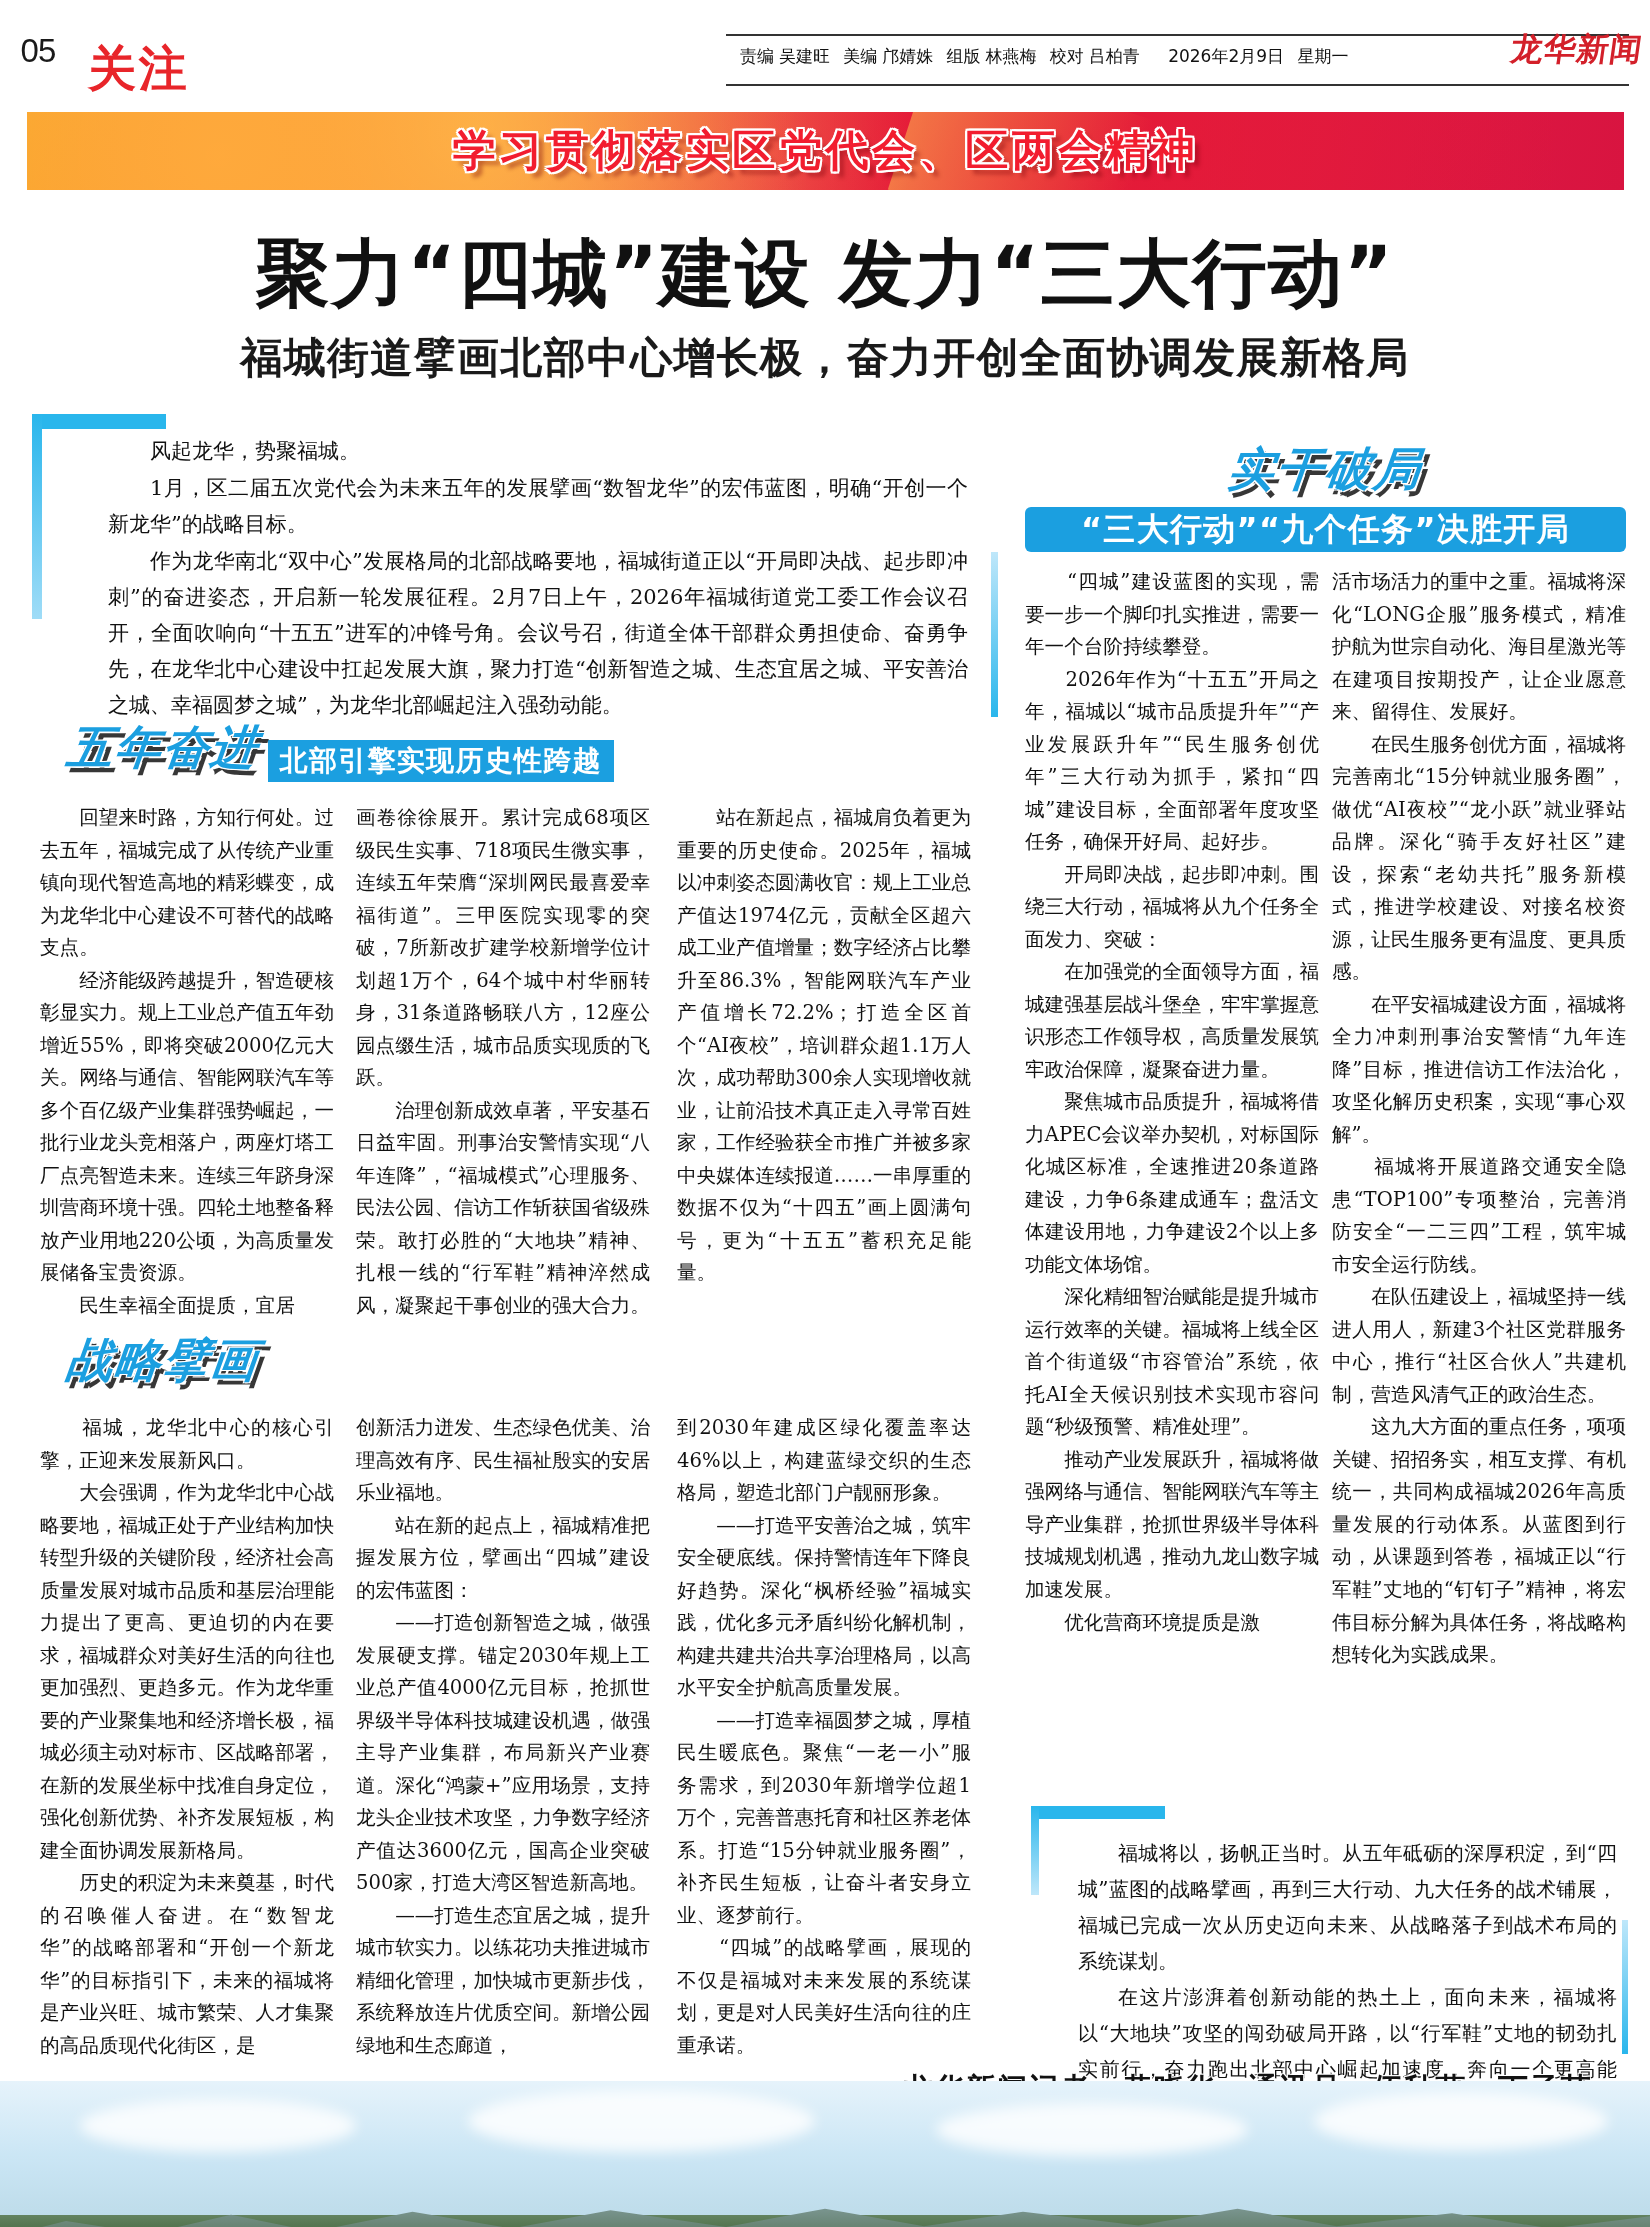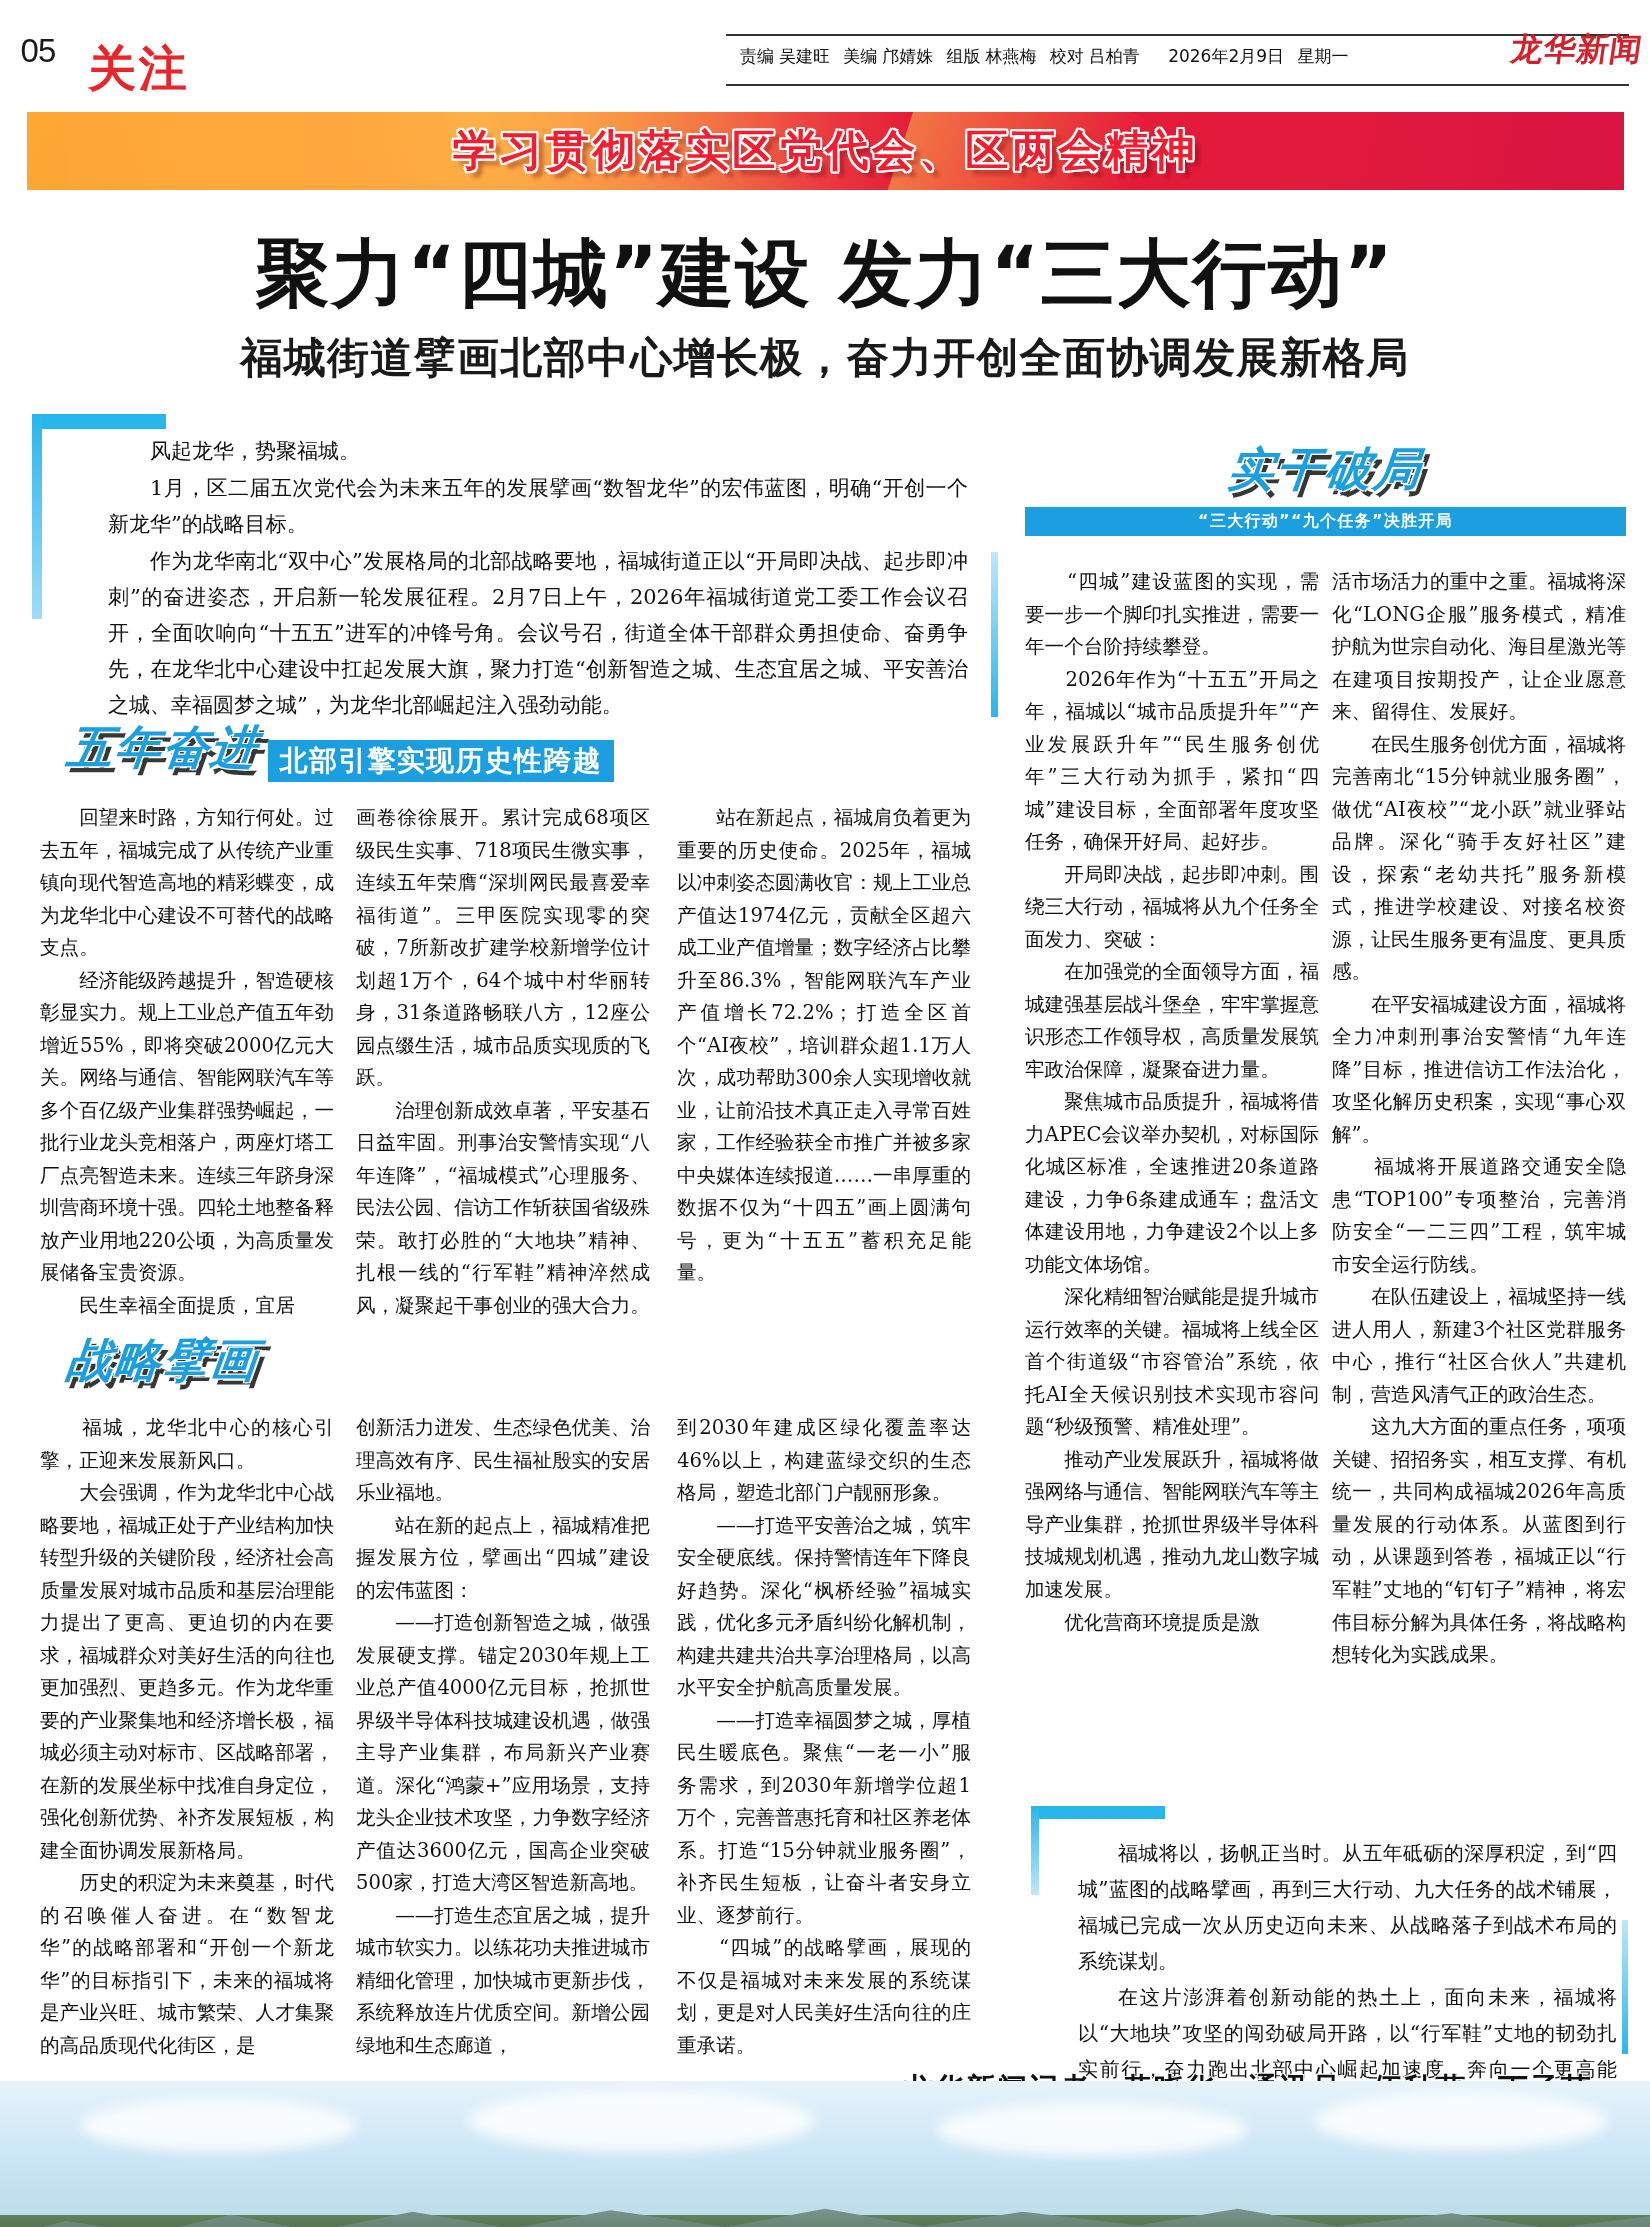--- a/index.html
+++ b/index.html
@@ -73,22 +73,22 @@
                  5.3px 5.8px 0 rgba(20,20,20,.85);
      padding:0 9.8px 2.7px 0;transform:skewX(-6deg);}
   .sect .bar{background:#1b9fe0;color:#fff;font-size:28px;font-weight:bold;
      letter-spacing:1.3px;padding:6.2px 11.6px 7.1px 11.6px;white-space:nowrap;line-height:1;}
 
   .sect-v{position:absolute;text-align:center;width:100%;}
   .sect-v .brush{display:inline-block;font-size:46px;font-weight:bold;color:#1b9fe0;
      letter-spacing:2.7px;font-family:"DejaVu Serif","Liberation Serif",serif;font-style:italic;
      text-shadow:-1.3px -1.3px 0 #fff,1.3px -1.3px 0 #fff,-1.3px 1.3px 0 #fff,1.3px 1.3px 0 #fff,
                  5.3px 5.8px 0 rgba(20,20,20,.85);transform:skewX(-6deg);}
-  .sect-v .bar{display:block;background:#1b9fe0;color:#fff;font-size:16px;font-weight:bold;
-     letter-spacing:1.3px;padding:6.2px 0 7.1px 0;margin-top:6.2px;line-height:1;}
+  .sect-v .bar{display:block;background:#1b9fe0;color:#fff;font-size:32px;font-weight:bold;
+     letter-spacing:1.3px;padding:6.2px 0 7.1px 0;margin-top:6.2px;line-height:1;border-radius:6px;}
 
   
   .col{position:absolute;font-family:"DejaVu Serif","Liberation Serif",serif;
        font-size:19.6px;line-height:1.66;color:#111;text-align:justify;text-justify:inter-ideograph;}
   .col p{margin:0;text-indent:2em;}
   .col p.noind{text-indent:0;}
 
   
   .photo{position:absolute;left:0;top:2081px;width:1650px;height:377px;overflow:hidden;
     background:

